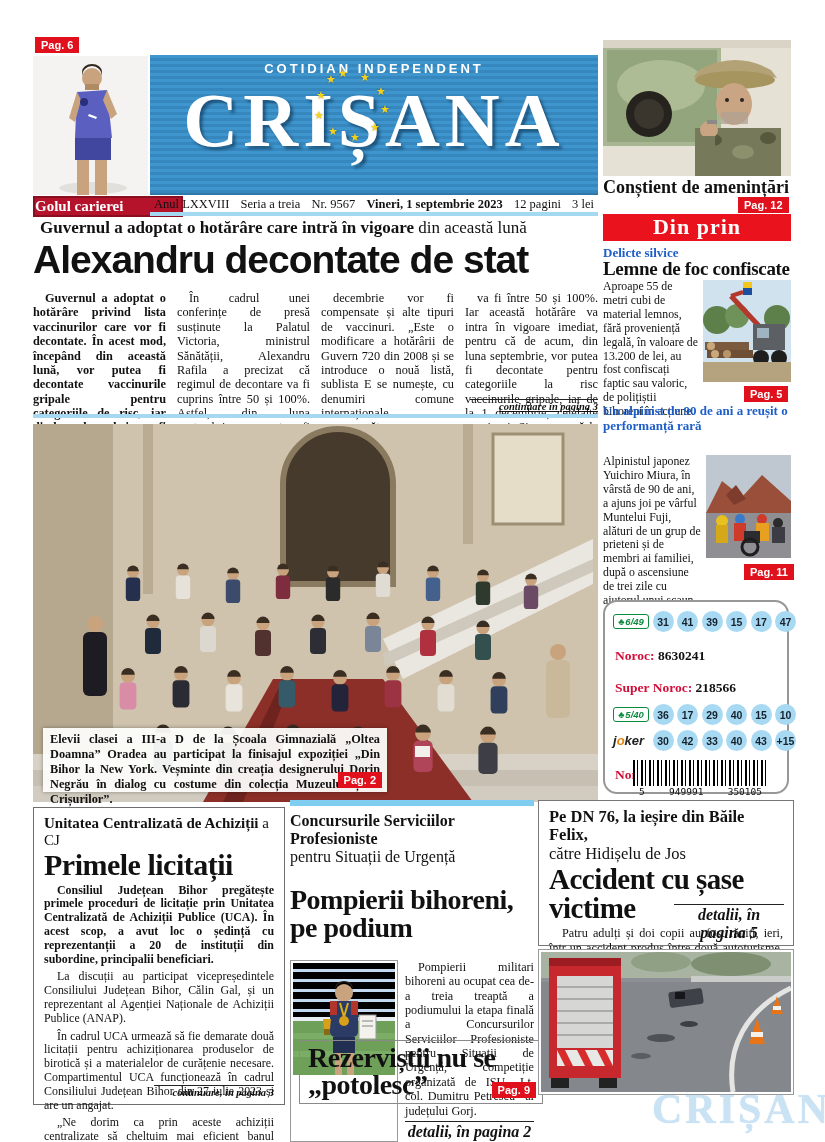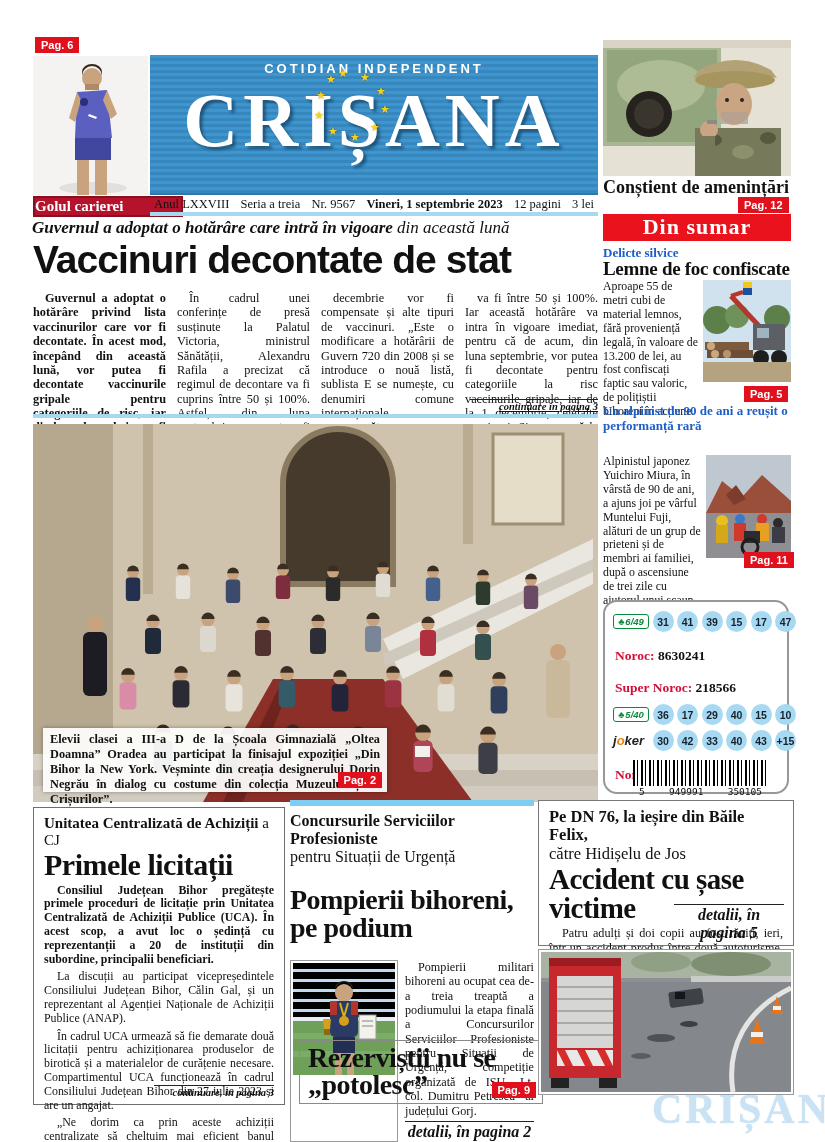--- a/index.html
+++ b/index.html
@@ -170,24 +170,24 @@
   <div class="abs edition-row" style="left:150px; top:196px; width:448px; height:16px;">
     <span>Anul LXXVIII</span>
     <span>Seria a treia</span>
     <span>Nr. 9567</span>
     <span class="b">Vineri, 1 septembrie 2023</span>
     <span>12 pagini</span>
     <span>3 lei</span>
   </div>
   <div class="abs blue-rule" style="left:150px; top:212px; width:448px;"></div>
 
-  <div class="abs kicker17" style="left:32px; top:218px; width:565px;font-style:italic;">
+  <div class="abs kicker17" style="left:40px; top:218px; width:565px;">
     <span class="b">Guvernul a adoptat o hotărâre care intră în vigoare</span><span> din această lună</span>
   </div>
-  <div class="abs lead-headline" style="left:33px; top:240px; width:567px;">Vaccinuri decontate de stat</div>
+  <div class="abs lead-headline" style="left:33px; top:240px; width:567px;">Alexandru decontate de stat</div>
 
   <div class="abs lead-cols" style="left:33px; top:291px; width:565px; height:122px;">
     <div class="lead-col bold">Guvernul a adoptat o hotărâre privind lista vaccinurilor care vor fi decontate. În acest mod, începând din această lună, vor putea fi decontate vaccinurile gripale pentru categoriile de risc, iar din luna decembrie vor fi compensate și alte vaccinuri.</div>
     <div class="lead-col">În cadrul unei conferințe de presă susținute la Palatul Victoria, ministrul Sănătății, Alexandru Rafila a precizat că regimul de decontare va fi cuprins între 50 și 100%. Astfel, din luna septembrie vor putea fi decontate vaccinurile gripale pentru categoriile la risc, iar de la 1</div>
     <div class="lead-col">decembrie vor fi compensate și alte tipuri de vaccinuri. „Este o modificare a hotărârii de Guvern 720 din 2008 și se introduce o nouă listă, sublista E se numește, cu denumiri comune internaționale corespunzătoare vaccinurilor pentru decontare. Regimul de decontare</div>
     <div class="lead-col">va fi între 50 și 100%. Iar această hotărâre va intra în vigoare imediat, pentru că de acum, din luna septembrie, vor putea fi decontate pentru categoriile la risc vaccinurile gripale, iar de la 1 decembrie, celelalte vaccinuri. Și aș vrea să le enumăr: pneumococic...</div>
   </div>
   <div class="abs continuation" style="left:470px; top:399px; width:128px;text-decoration:underline;">continuare în pagina 3</div>
   <div class="abs blue-rule" style="left:33px; top:414px; width:565px;"></div>
 
@@ -211,21 +211,21 @@
       <ellipse cx="140" cy="112" rx="11" ry="7" fill="#8d906c"></ellipse>
       <ellipse cx="165" cy="98" rx="8" ry="6" fill="#57593f"></ellipse>
       <circle cx="106" cy="90" r="9" fill="#c9a584"></circle>
       <rect x="98" y="96" width="14" height="22" fill="#76795a"></rect>
       <rect x="104" y="80" width="10" height="4" fill="#8a8a88"></rect>
     </svg>
   </div>
   <div class="abs rail-title" style="left:603px; top:178px; width:188px;">Conștient de amenințări</div>
   <span class="abs pag-badge" style="left:738px; top:197px;">Pag. 12</span>
 
-  <div class="abs din-sumar" style="left:603px; top:214px; width:188px; height:27px;">Din sumar</div>
+  <div class="abs din-sumar" style="left:603px; top:214px; width:188px; height:27px;">Din prin</div>
 
   <div class="abs rail-kicker" style="left:603px; top:246px; width:188px;">Delicte silvice</div>
   <div class="abs rail-item-title" style="left:603px; top:259px; width:188px;">Lemne de foc confiscate</div>
   <div class="abs rail-flex" style="left:603px; top:280px; width:188px;">
     <div class="rail-body" style="width:97px;">Aproape 55 de metri cubi de material lemnos, fără proveniență legală, în valoare de 13.200 de lei, au fost confiscați faptic sau valoric, de polițiștii bihoreni în acțiune.</div>
     <div>
       <svg width="88" height="102" viewBox="0 0 88 102">
         <rect width="88" height="102" fill="#cfe2ed"></rect>
         <circle cx="14" cy="40" r="14" fill="#5d7f4a"></circle>
         <circle cx="34" cy="36" r="12" fill="#6f925b"></circle>
@@ -264,21 +264,21 @@
         <rect x="28" y="68" width="12" height="18" fill="#cf3a2a"></rect>
         <circle cx="56" cy="64" r="5" fill="#cf3a2a"></circle>
         <rect x="50" y="68" width="13" height="18" fill="#e8a020"></rect>
         <circle cx="72" cy="68" r="5" fill="#2b2b2b"></circle>
         <rect x="66" y="72" width="13" height="16" fill="#3c3c44"></rect>
         <rect x="38" y="76" width="16" height="12" fill="#2b2b30"></rect>
         <circle cx="44" cy="92" r="8" fill="none" stroke="#1e1e1e" stroke-width="3"></circle>
       </svg>
     </div>
   </div>
-  <span class="abs pag-badge" style="left:744px; top:552px;">Pag. 11</span>
+  <span class="abs pag-badge" style="left:744px; top:564px;">Pag. 11</span>
 
   <div class="abs lottery" style="left:603px; top:600px; width:186px;">
     <div class="lot-row">
       <span class="lot-logo">
           <span>♣</span>
           <span>6/49</span>
         </span>
       <span class="ball">31</span>
       <span class="ball">41</span>
       <span class="ball">39</span>

